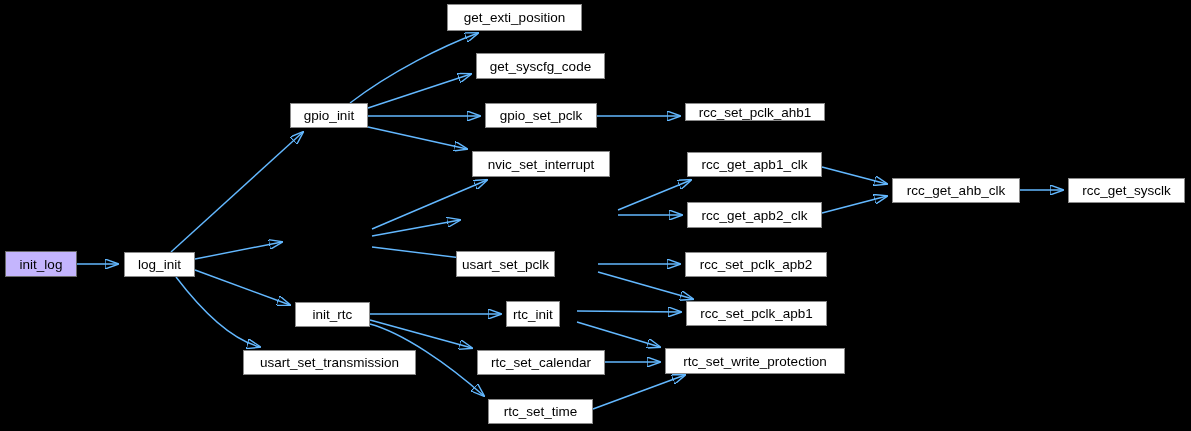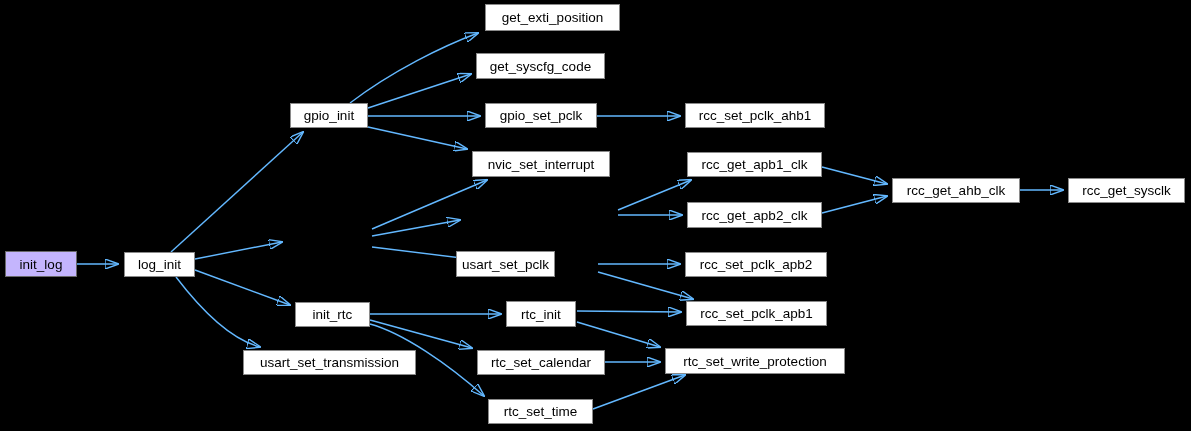--- a/index.html
+++ b/index.html
@@ -67,29 +67,29 @@
     <path d="M577,322 L660,347" marker-end="url(#arrow)"></path>
     <path d="M605,362 L660,362" marker-end="url(#arrow)"></path>
     <path d="M593,409 L685,375" marker-end="url(#arrow)"></path>
   </svg>
 
   <div class="node focus" style="left:5px;top:251px;width:72px;height:26px">init_log</div>
   <div class="node" style="left:124px;top:252px;width:71px;height:25px">log_init</div>
   <div class="node" style="left:290px;top:103px;width:78px;height:25px">gpio_init</div>
   <div class="node" style="left:295px;top:302px;width:75px;height:25px">init_rtc</div>
   <div class="node" style="left:243px;top:350px;width:173px;height:25px">usart_set_transmission</div>
-  <div class="node" style="left:485px;top:4px;width:135px;height:27px">get_exti_position</div>
+  <div class="node" style="left:447px;top:4px;width:135px;height:27px">get_exti_position</div>
   <div class="node" style="left:485px;top:103px;width:112px;height:25px">gpio_set_pclk</div>
   <div class="node" style="left:476px;top:53px;width:129px;height:26px">get_syscfg_code</div>
   <div class="node" style="left:472px;top:151px;width:138px;height:26px">nvic_set_interrupt</div>
   <div class="node" style="left:456px;top:251px;width:99px;height:26px">usart_set_pclk</div>
-  <div class="node" style="left:506px;top:301px;width:70px;height:26px">rtc_init</div>
+  <div class="node" style="left:506px;top:301px;width:54px;height:26px">rtc_init</div>
   <div class="node" style="left:477px;top:350px;width:128px;height:25px">rtc_set_calendar</div>
   <div class="node" style="left:488px;top:399px;width:105px;height:25px">rtc_set_time</div>
-  <div class="node" style="left:685px;top:103px;width:140px;height:25px">rcc_set_pclk_ahb1</div>
+  <div class="node" style="left:685px;top:103px;width:140px;height:18px">rcc_set_pclk_ahb1</div>
   <div class="node" style="left:687px;top:152px;width:135px;height:25px">rcc_get_apb1_clk</div>
   <div class="node" style="left:687px;top:202px;width:135px;height:26px">rcc_get_apb2_clk</div>
   <div class="node" style="left:685px;top:252px;width:142px;height:25px">rcc_set_pclk_apb2</div>
   <div class="node" style="left:686px;top:301px;width:141px;height:25px">rcc_set_pclk_apb1</div>
   <div class="node" style="left:665px;top:348px;width:180px;height:26px">rtc_set_write_protection</div>
   <div class="node" style="left:892px;top:178px;width:128px;height:25px">rcc_get_ahb_clk</div>
   <div class="node" style="left:1068px;top:178px;width:117px;height:25px">rcc_get_sysclk</div>
 
 </div>
 

